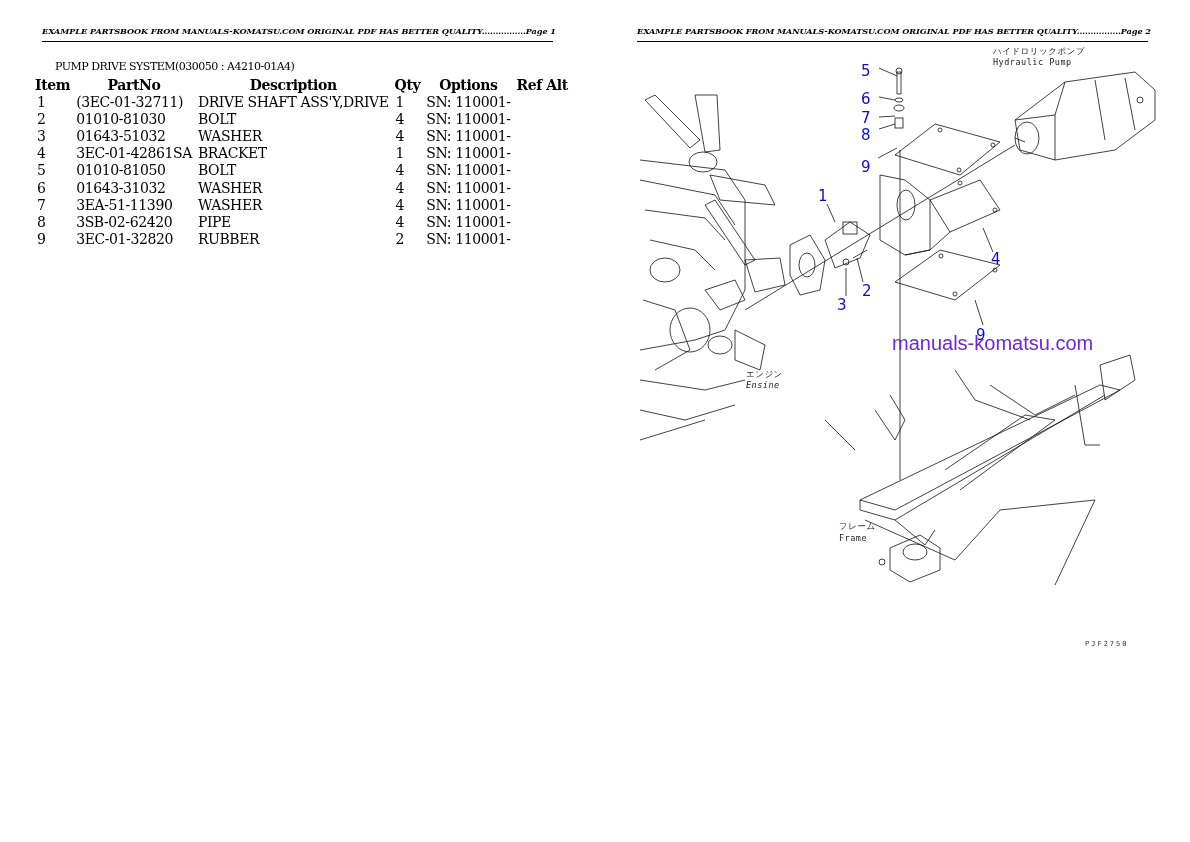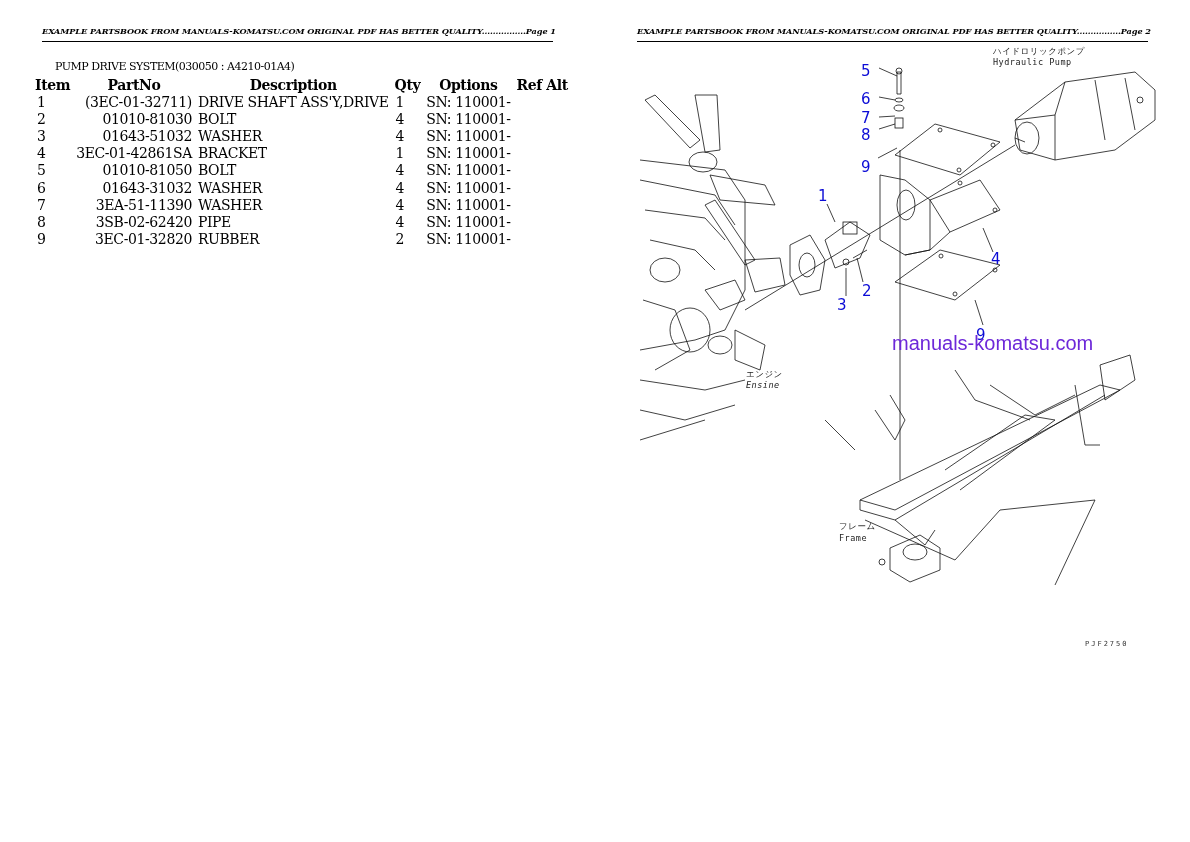--- a/index.html
+++ b/index.html
@@ -18,21 +18,21 @@
   .breadcrumb { position: absolute; left: 43px; top: 45px; font-size: 11px; white-space: nowrap;
                 font-family: "DejaVu Serif", serif; letter-spacing: -0.5px; }
   .breadcrumb a { color: #1a1aff; text-decoration: underline; margin-right: 4px; }
   .section-title { position: absolute; left: 55px; top: 60px; font-size: 11px; white-space: nowrap;
                    letter-spacing: -0.5px; }
   table.parts { position: absolute; left: 32px; top: 76px; border-collapse: collapse;
                 font-size: 14px; letter-spacing: -0.4px; }
   table.parts th { font-weight: bold; padding: 0 3px; height: 17px; text-align: center; white-space: nowrap; }
   table.parts td { padding: 0 3px; height: 17.2px; white-space: nowrap; text-align: left; }
   table.parts td.item { padding-left: 5px; width: 26px; }
-  table.parts td.partno { width: 84px; text-align: right; }
+  table.parts td.partno { width: 84px; }
   table.parts td.desc { width: 140px; }
   table.parts td.qty { width: 20px; padding-left: 4px; }
   table.parts td.opt { width: 60px; text-align: center; }
   .diagram { position: absolute; left: 40px; top: 40px; width: 520px; height: 620px; }
   .callout { position: absolute; color: #0b0bd6; font-family: "DejaVu Sans", "Liberation Sans", sans-serif;
              font-size: 15px; line-height: 15px; }
   .watermark { position: absolute; font-family: "Liberation Sans", "DejaVu Sans", sans-serif; font-size: 20px; color: #6d28d9; }
   .jlabel { position: absolute; font-family: "DejaVu Sans Mono", monospace; font-size: 8.5px; line-height: 10px; color: #222; letter-spacing: 0.5px; white-space: nowrap; }
   .figcode { position: absolute; font-family: "DejaVu Sans Mono", monospace; font-size: 7px; color: #333; letter-spacing: 2px; }
 </style>

